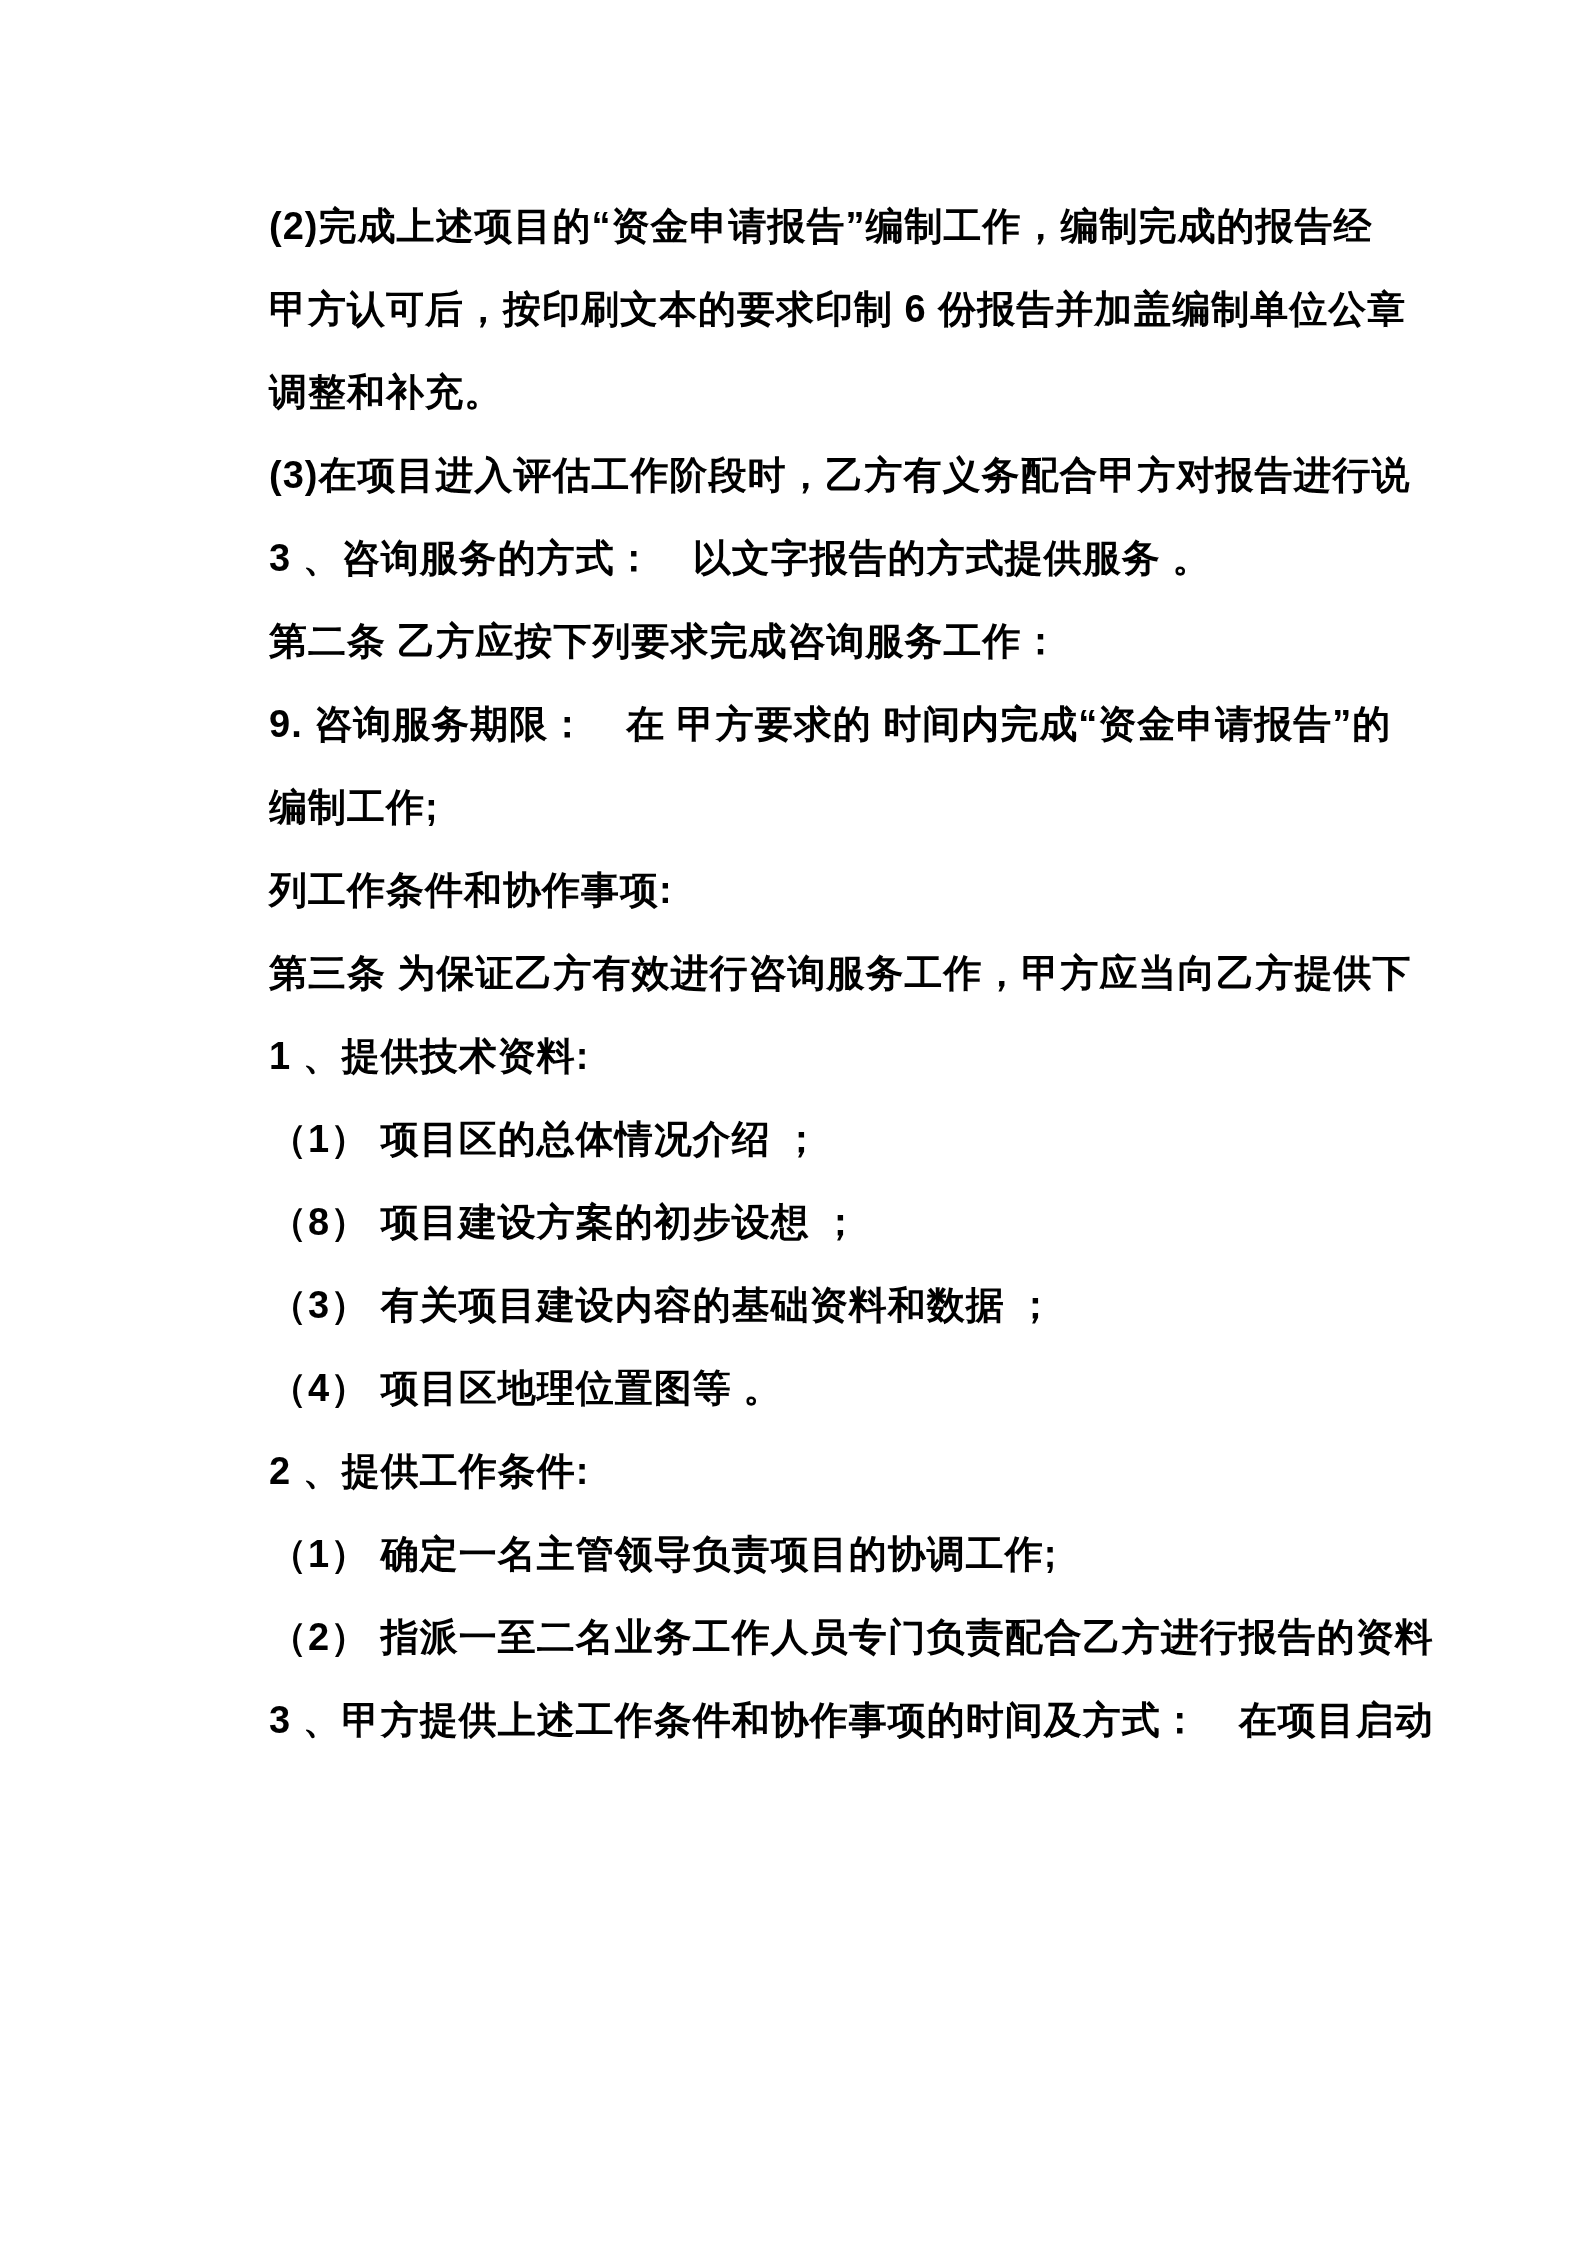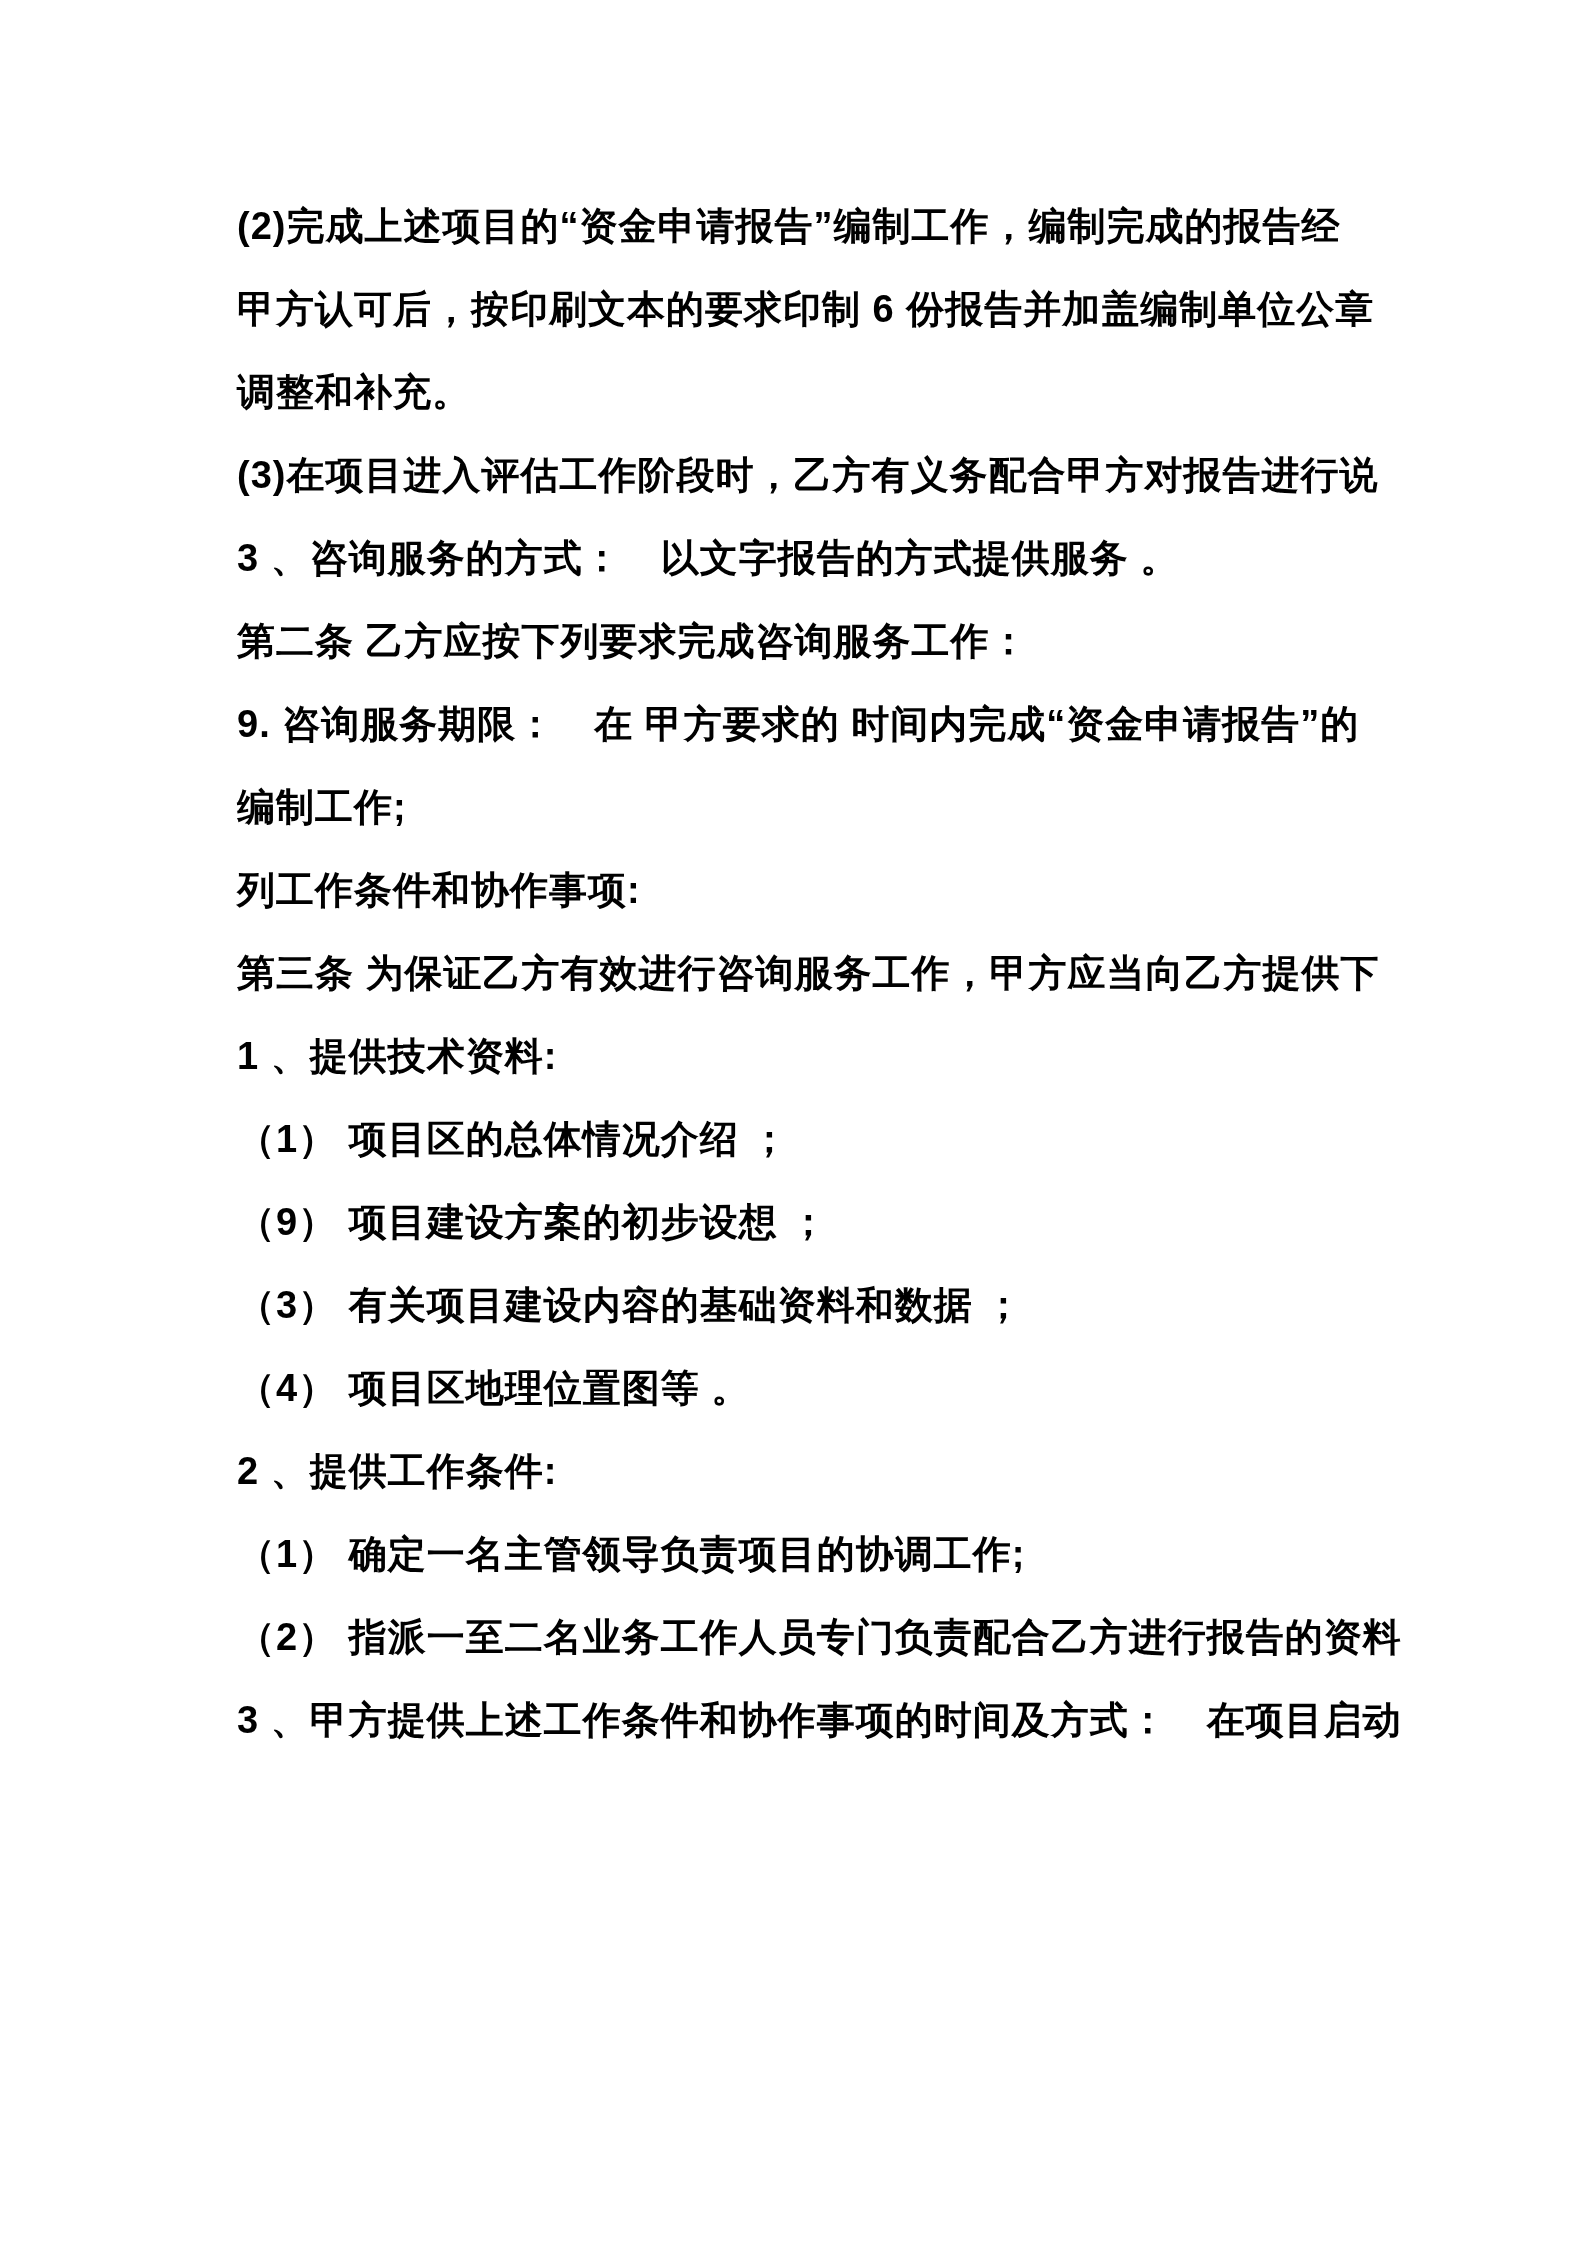--- a/index.html
+++ b/index.html
@@ -7,20 +7,21 @@
     padding: 0;
     background: #ffffff;
   }
   .page {
     position: relative;
     width: 1508px;
     height: 2244px;
     background: #ffffff;
     overflow: hidden;
     font-family: "Liberation Sans", "DejaVu Sans", sans-serif;
+    margin-left: 32px;
   }
   .content {
     position: absolute;
     left: 237px;
     top: 185px;
     width: 1145px;
   }
   .line {
     height: 83px;
     line-height: 83px;
@@ -41,21 +42,21 @@
     <div class="line">调整和补充。</div>
     <div class="line">(3)在项目进入评估工作阶段时，乙方有义务配合甲方对报告进行说</div>
     <div class="line">3 、咨询服务的方式：　以文字报告的方式提供服务 。</div>
     <div class="line">第二条 乙方应按下列要求完成咨询服务工作：</div>
     <div class="line">9. 咨询服务期限：　在 甲方要求的 时间内完成“资金申请报告”的</div>
     <div class="line">编制工作;</div>
     <div class="line">列工作条件和协作事项:</div>
     <div class="line">第三条 为保证乙方有效进行咨询服务工作，甲方应当向乙方提供下</div>
     <div class="line">1 、提供技术资料:</div>
     <div class="line">（1） 项目区的总体情况介绍 ；</div>
-    <div class="line">（9） 项目建设方案的初步设想 ；</div>
+    <div class="line">（8） 项目建设方案的初步设想 ；</div>
     <div class="line">（3） 有关项目建设内容的基础资料和数据 ；</div>
     <div class="line">（4） 项目区地理位置图等 。</div>
     <div class="line">2 、提供工作条件:</div>
     <div class="line">（1） 确定一名主管领导负责项目的协调工作;</div>
     <div class="line">（2） 指派一至二名业务工作人员专门负责配合乙方进行报告的资料</div>
     <div class="line">3 、甲方提供上述工作条件和协作事项的时间及方式：　在项目启动</div>
   </div>
 </div>
 
 </body></html>

